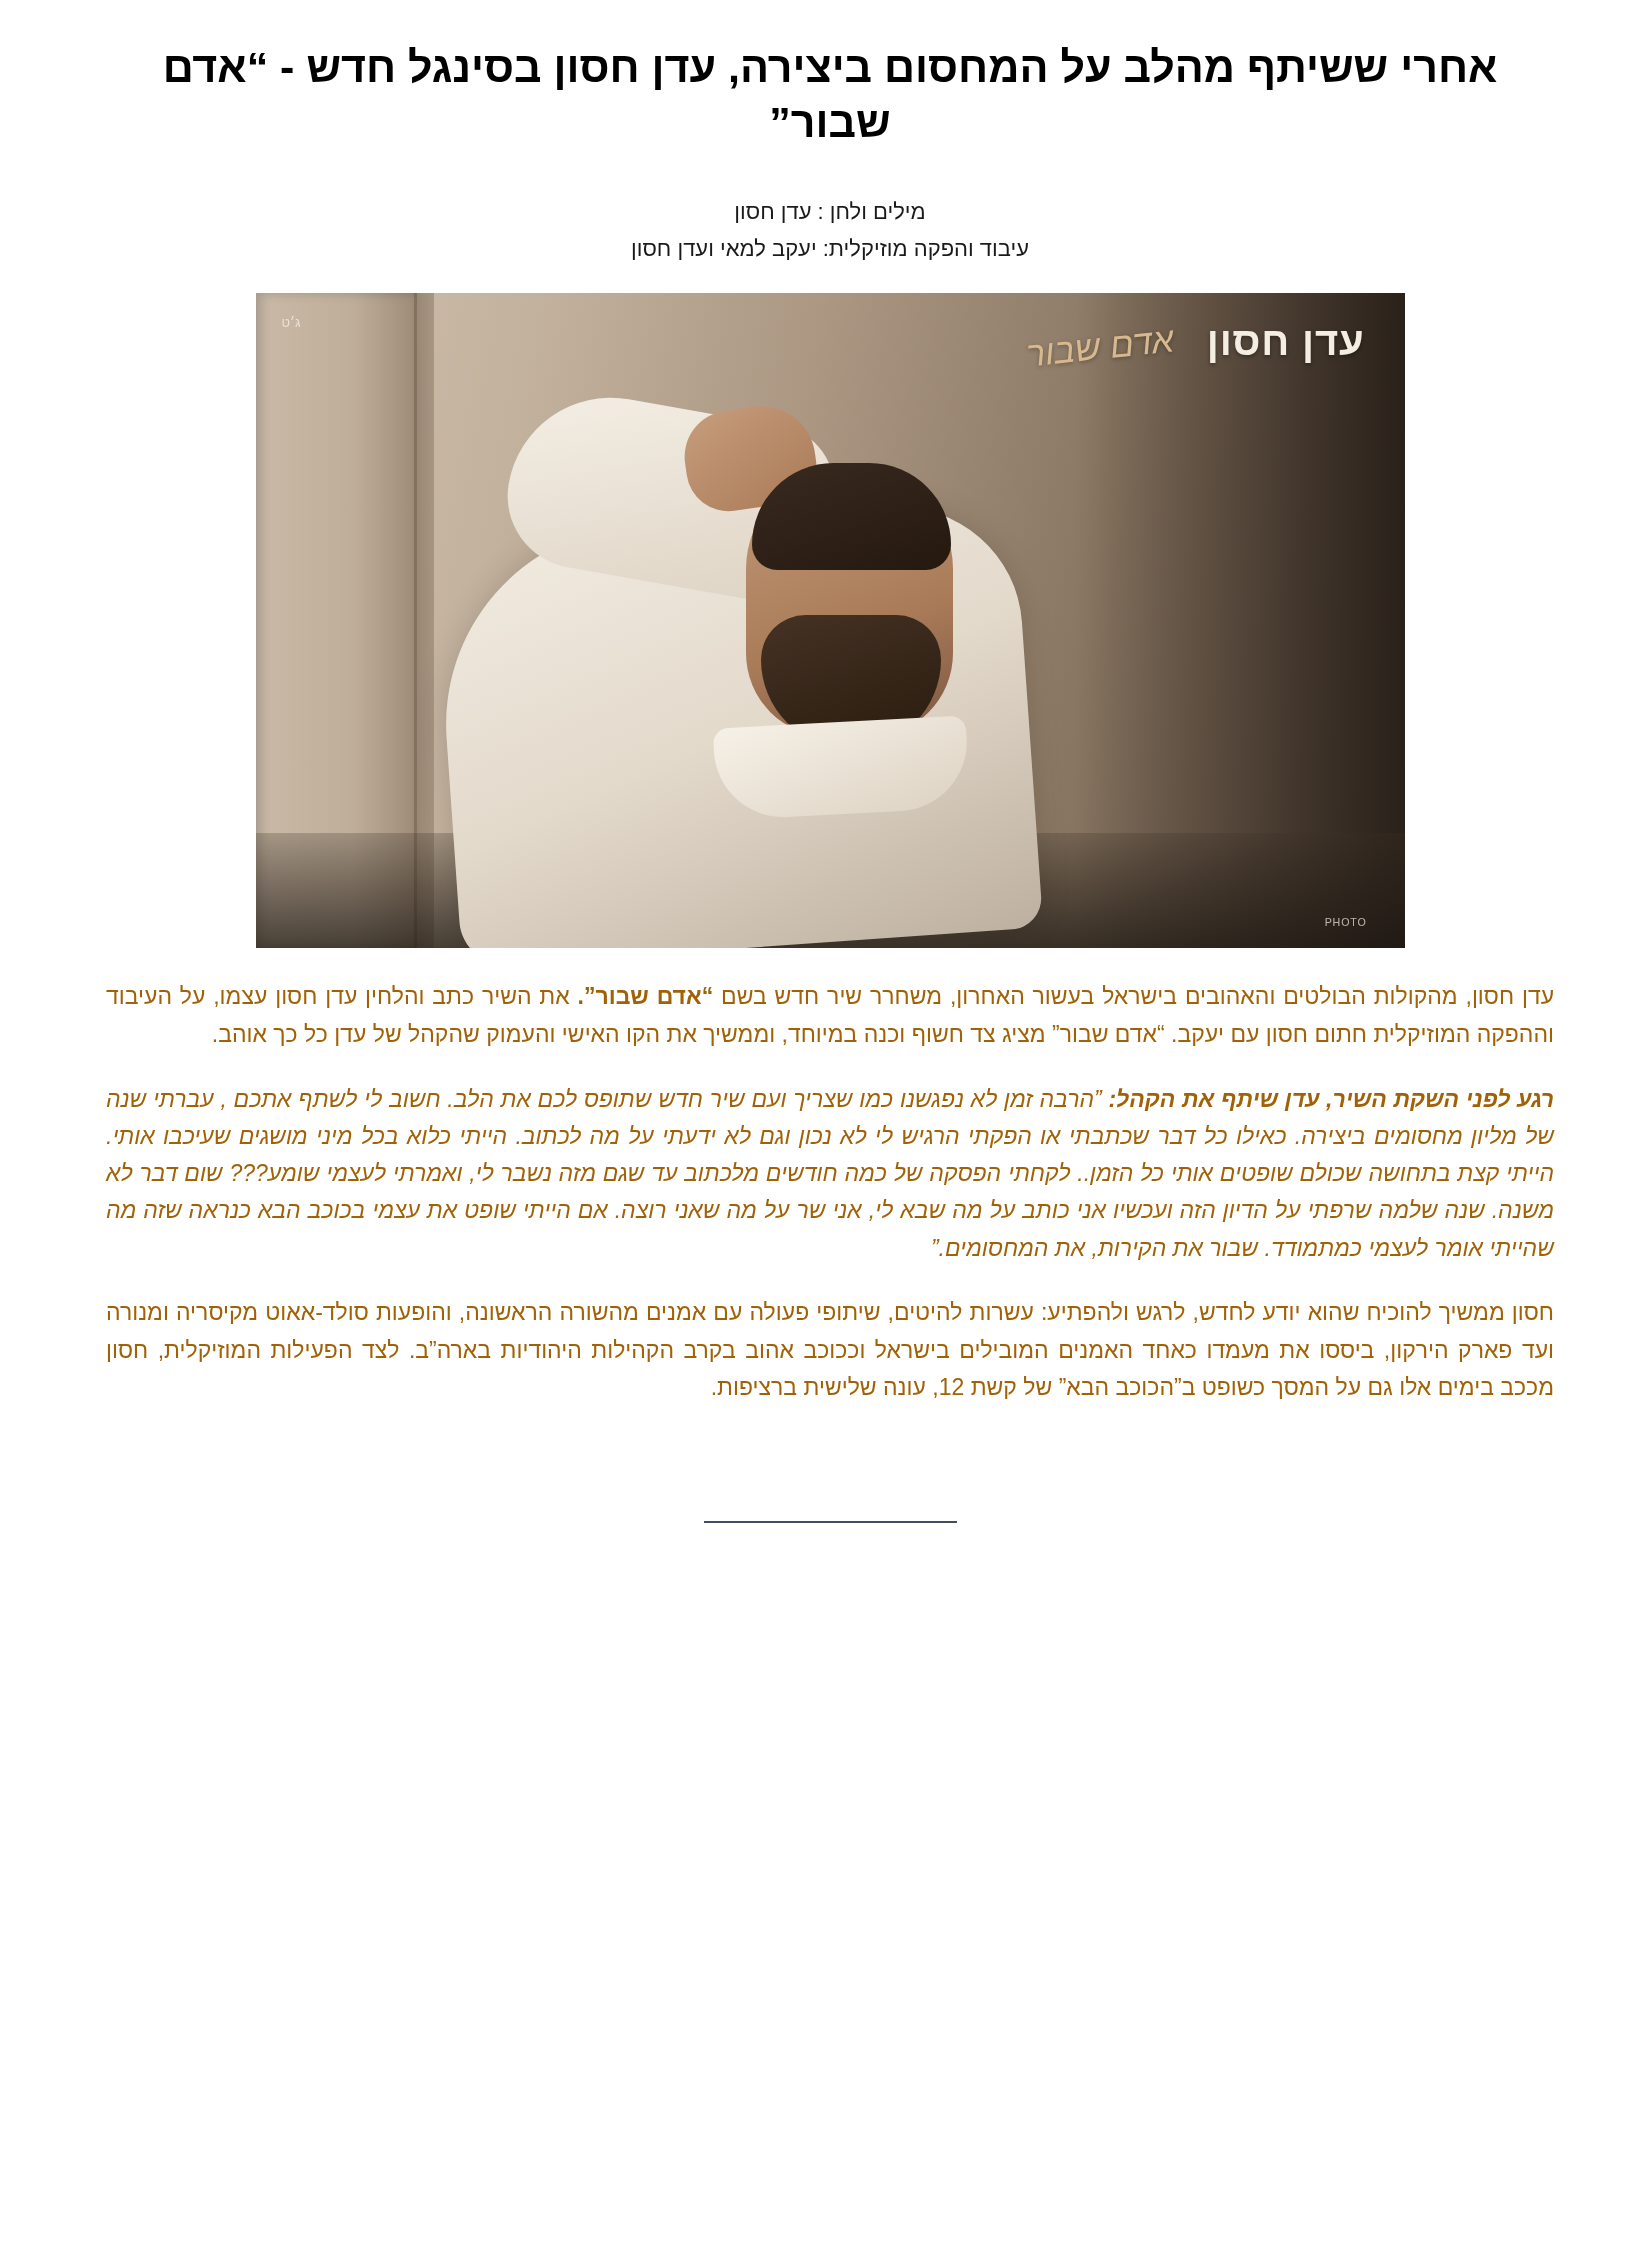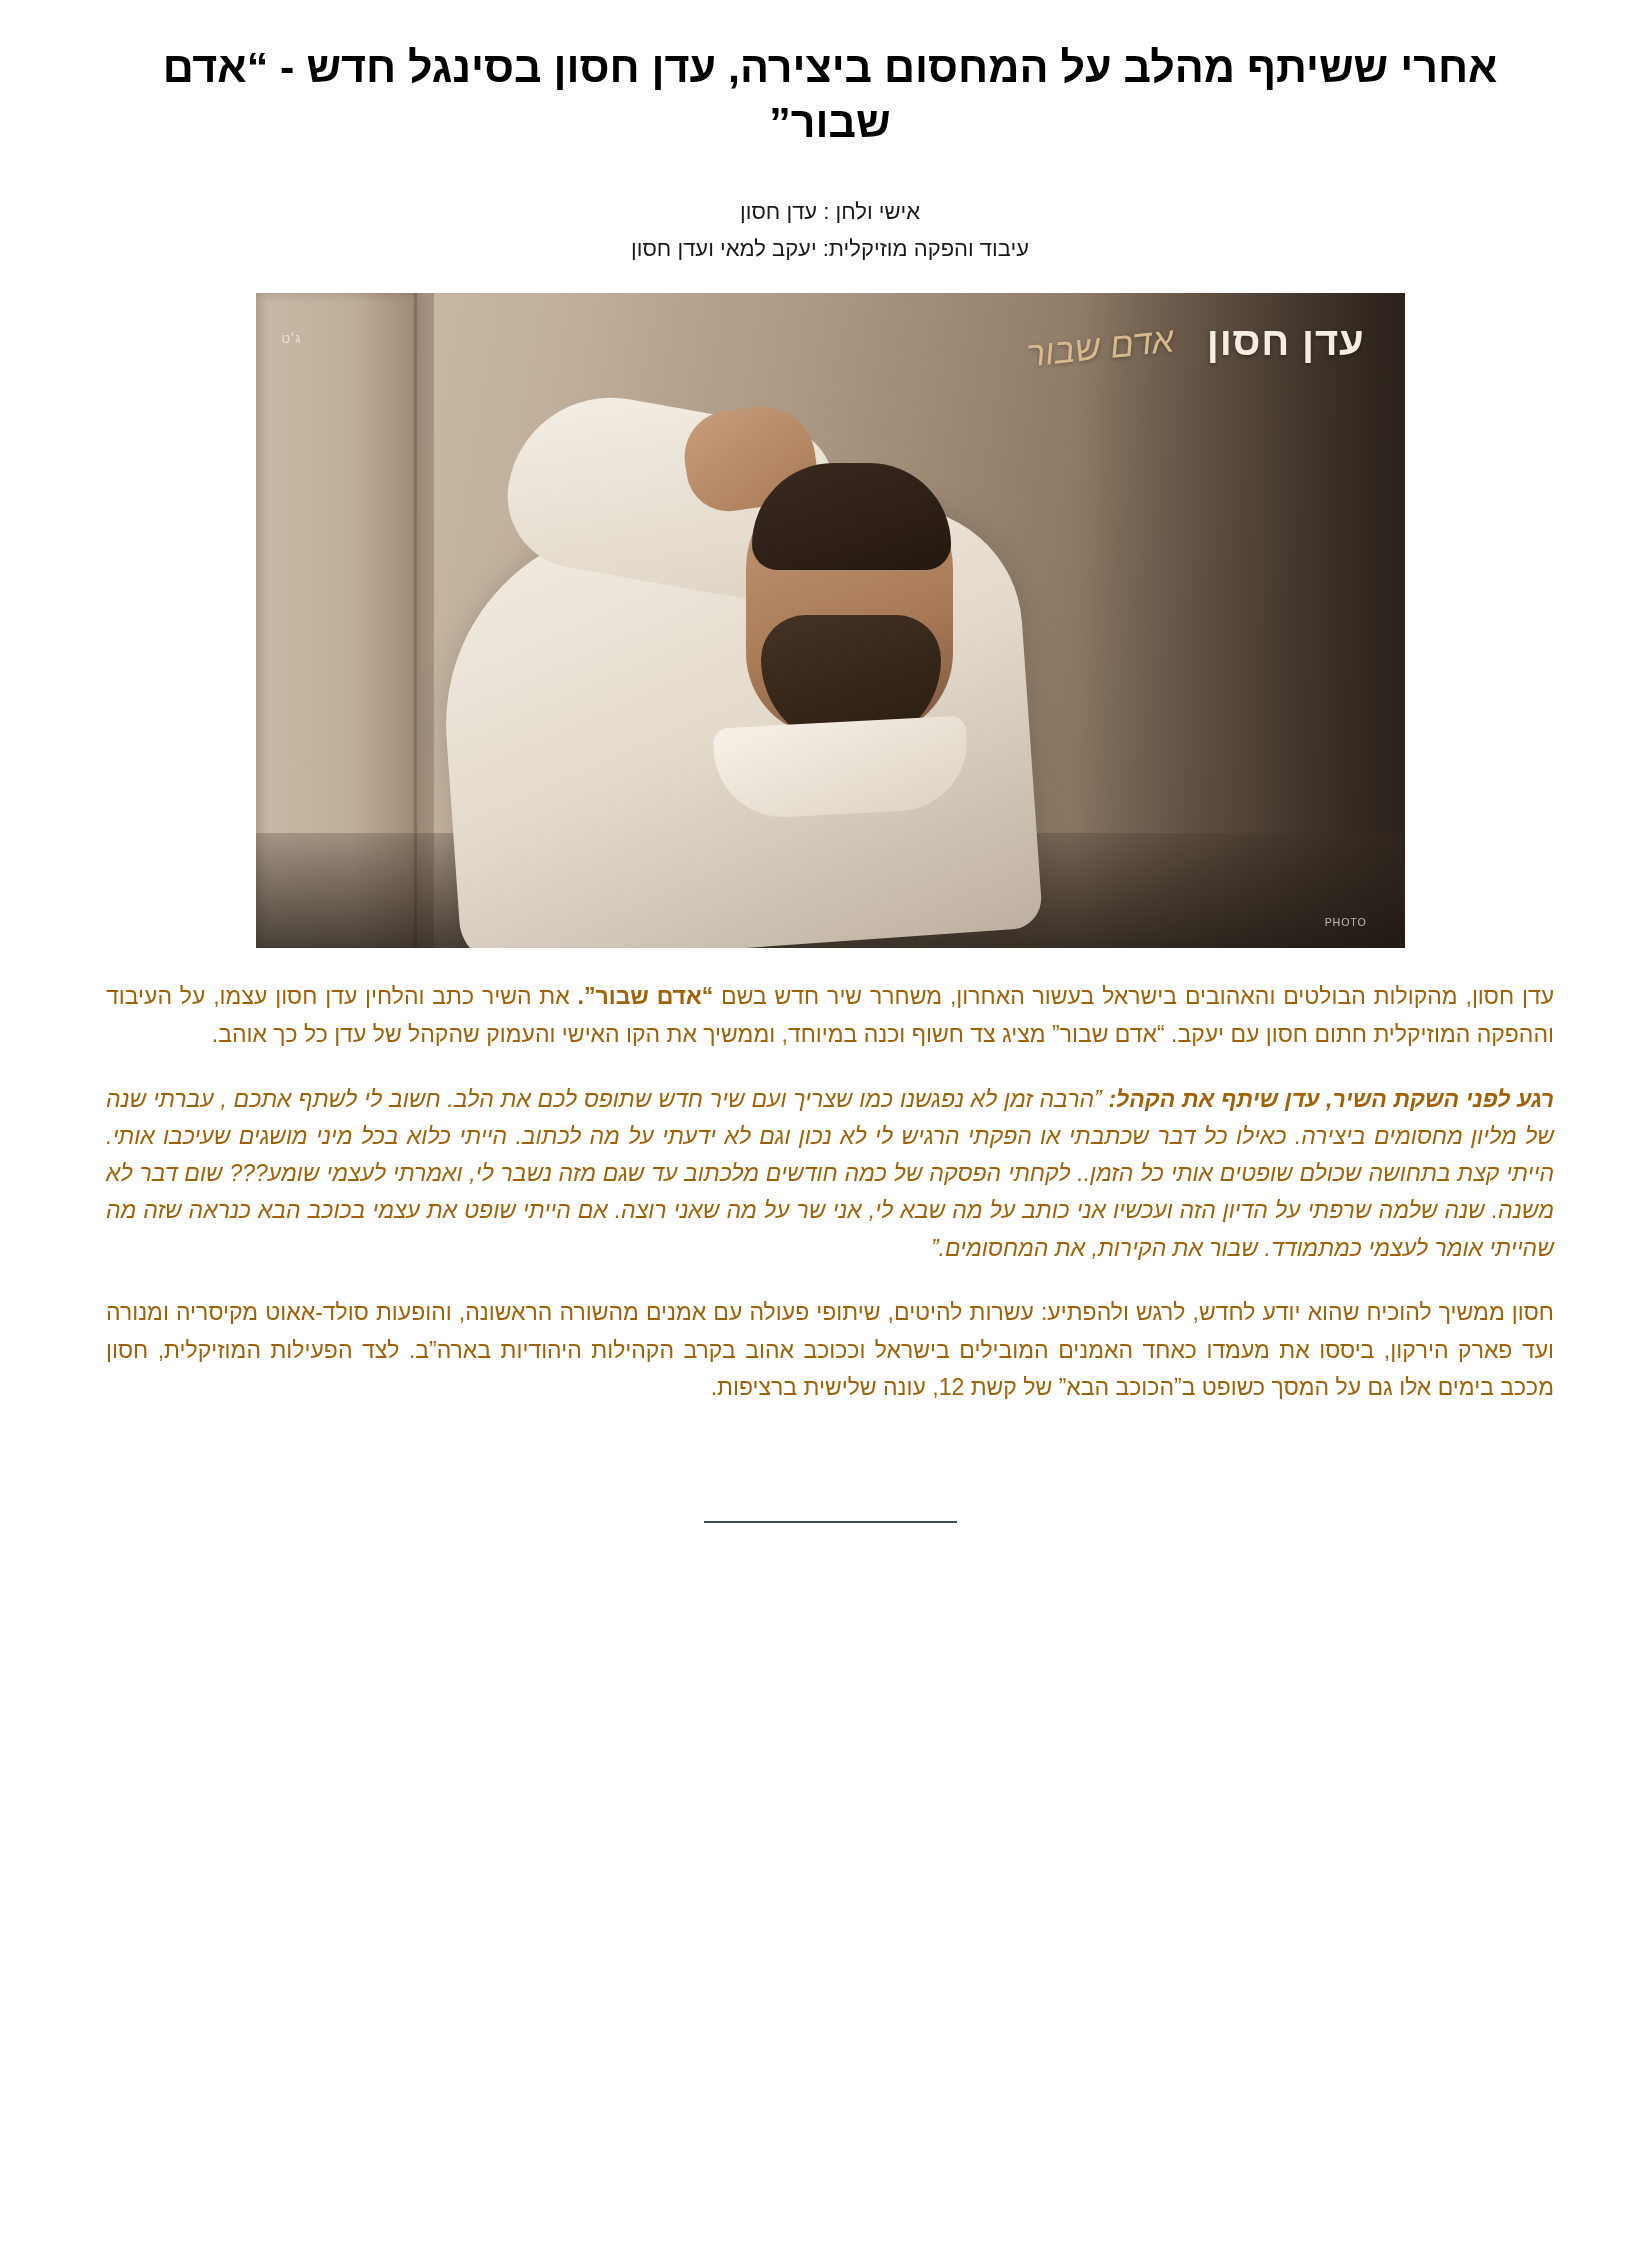--- a/index.html
+++ b/index.html
@@ -180,21 +180,21 @@
     top: 34px;
     font-size: 35px;
     font-style: italic;
     color: #d8b98f;
     transform: rotate(-6deg);
     text-shadow: 0 1.5px 4.6px rgba(0,0,0,.3);
   }
   .cover .logo-corner {
     position: absolute;
     left: 26px;
-    top: 38px;
+    top: 22px;
     font-size: 13px;
     color: #efe6d9;
     opacity: .9;
   }
   .cover .logo-credit {
     position: absolute;
     right: 38px;
     bottom: 20px;
     font-size: 10.7px;
     color: #efe6d9;
@@ -260,21 +260,21 @@
   }
 </style>
 </head>
 <body>
 
 <div class="page">
 
   <h1 class="title">אחרי ששיתף מהלב על המחסום ביצירה, עדן חסון בסינגל חדש - “אדם שבור”</h1>
 
   <div class="credits">
-    <div>אישי ולחן : עדן חסון</div>
+    <div>מילים ולחן : עדן חסון</div>
     <div>עיבוד והפקה מוזיקלית: יעקב למאי ועדן חסון</div>
   </div>
 
   <div class="cover-wrap">
     <div class="cover">
       <div class="bg-wall"></div>
       <div class="wall-panel"></div>
       <div class="wall-edge"></div>
       <div class="dark-right"></div>
       <div class="floor"></div>

